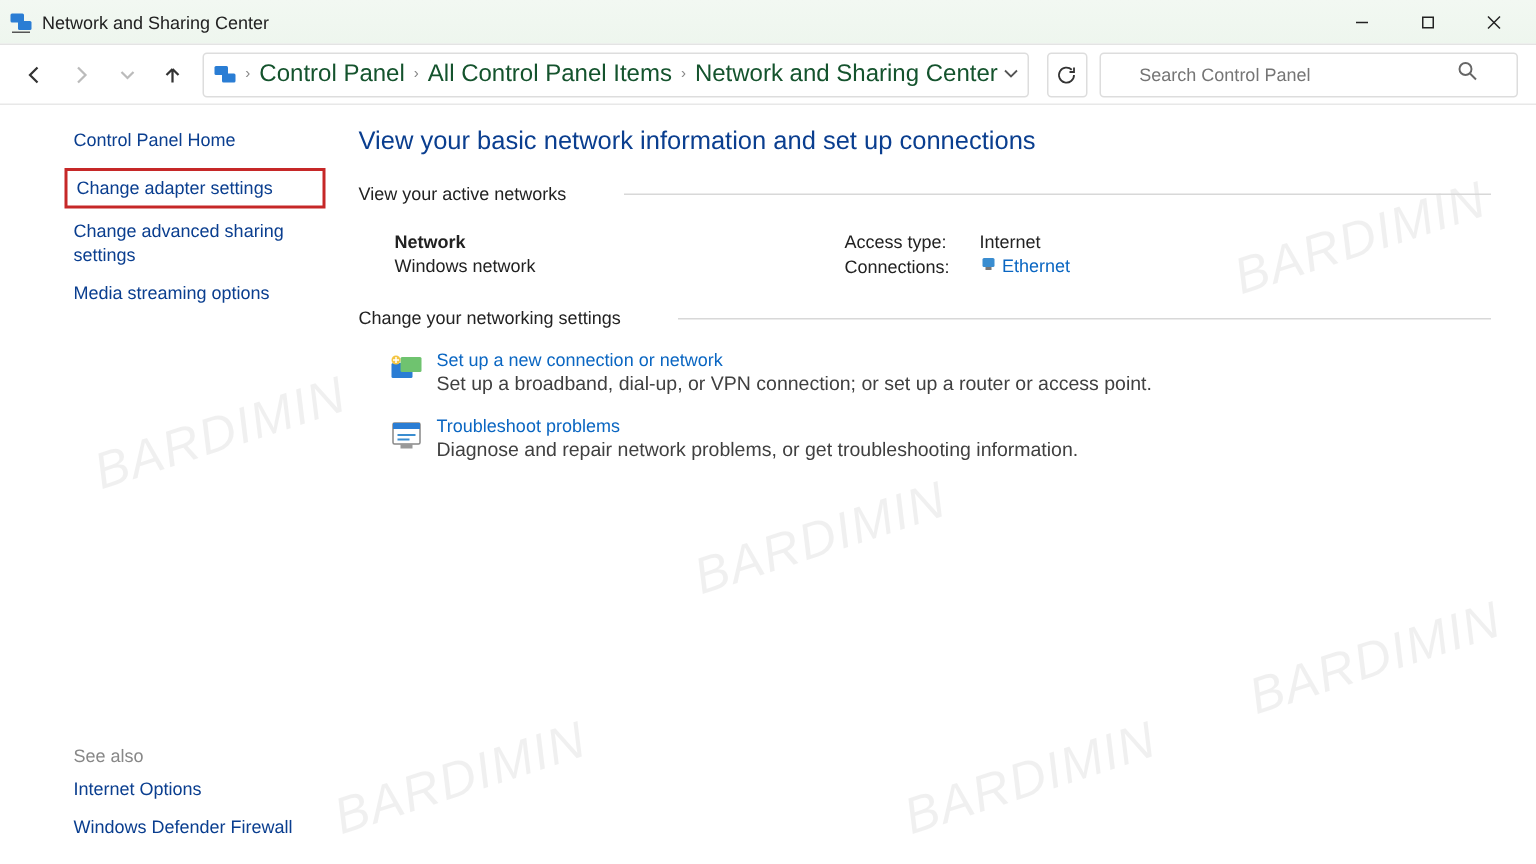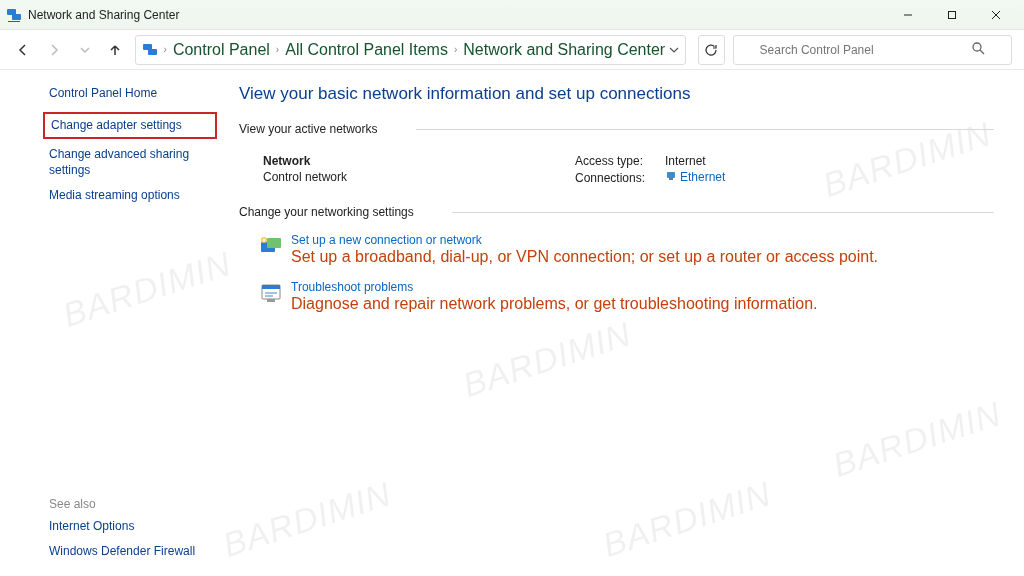--- a/index.html
+++ b/index.html
@@ -35,34 +35,34 @@
   .side-spacer { flex: 1; }
   .see-also-label { font-size: 12px; color: #888; margin-bottom: 8px; }
 
   .content { flex: 1; padding: 14px 30px 12px 8px; position: relative; }
   .page-title { font-size: 17px; color: #0a3e8f; margin-bottom: 18px; font-weight: 400; }
 
   .section-head { display: flex; align-items: center; margin-bottom: 10px; gap: 28px; }
   .section-head .label { font-size: 12px; color: #222; margin-right: 10px; }
   .section-head .rule { flex: 1; height: 1px; background: #d8d8d8; }
 
-  .active-net { display: flex; padding: 8px 10px 20px 24px; gap: 12px; }
+  .active-net { display: flex; padding: 8px 10px 20px 24px; }
   .net-left { flex: 0 0 300px; }
   .net-name { font-size: 12px; font-weight: 600; color: #222; margin-bottom: 2px; }
   .net-type { font-size: 12px; color: #222; }
   .net-right { font-size: 12px; display: grid; grid-template-columns: 90px auto; row-gap: 2px; align-items: center; }
   .net-right .k { color: #222; }
   .net-right .v { color: #222; }
   .net-right .v.link { color: #0a66c2; }
   .eth-ic { display: inline-block; vertical-align: middle; margin-right: 3px; }
 
   .option { display: flex; padding: 4px 0 10px 18px; }
   .opt-ic { width: 28px; height: 28px; flex-shrink: 0; display: flex; align-items: center; justify-content: center; margin-right: 6px; }
   .opt-txt .opt-title { font-size: 12px; color: #0a66c2; margin-bottom: 1px; }
-  .opt-txt .opt-desc { font-size: 16px; color: #c2410c; }
+  .opt-txt .opt-desc { font-size: 13px; color: #404040; }
 
   
   .net-glyph { width:16px; height:16px; }
   .net-glyph rect.screen { fill:#2a7dd4; }
   .net-glyph rect.bar { fill:#555; }
 
   
   .wm { position: absolute; color: rgba(0,0,0,0.06); font-size: 34px; font-weight: 500; font-style: italic; letter-spacing: 1px; transform: rotate(-18deg); pointer-events: none; font-family: Arial, sans-serif; }
 </style>
 </head>
@@ -178,21 +178,21 @@
     <div class="page-title">View your basic network information and set up connections</div>
 
     <div class="section-head">
       <span class="label">View your active networks</span>
       <div class="rule"></div>
     </div>
 
     <div class="active-net">
       <div class="net-left">
         <div class="net-name">Network</div>
-        <div class="net-type">Control network</div>
+        <div class="net-type">Windows network</div>
       </div>
       <div class="net-right">
         <span class="k">Access type:</span>
         <span class="v">Internet</span>
         <span class="k">Connections:</span>
         <span class="v link">
           <span class="eth-ic"><svg width="12" height="12" viewBox="0 0 12 12">
                 <rect x="2" y="2" width="8" height="6" rx="1" fill="#3a8dd0"></rect>
                 <rect x="4" y="8" width="4" height="2" fill="#777"></rect>
               </svg></span><span>Ethernet</span>

